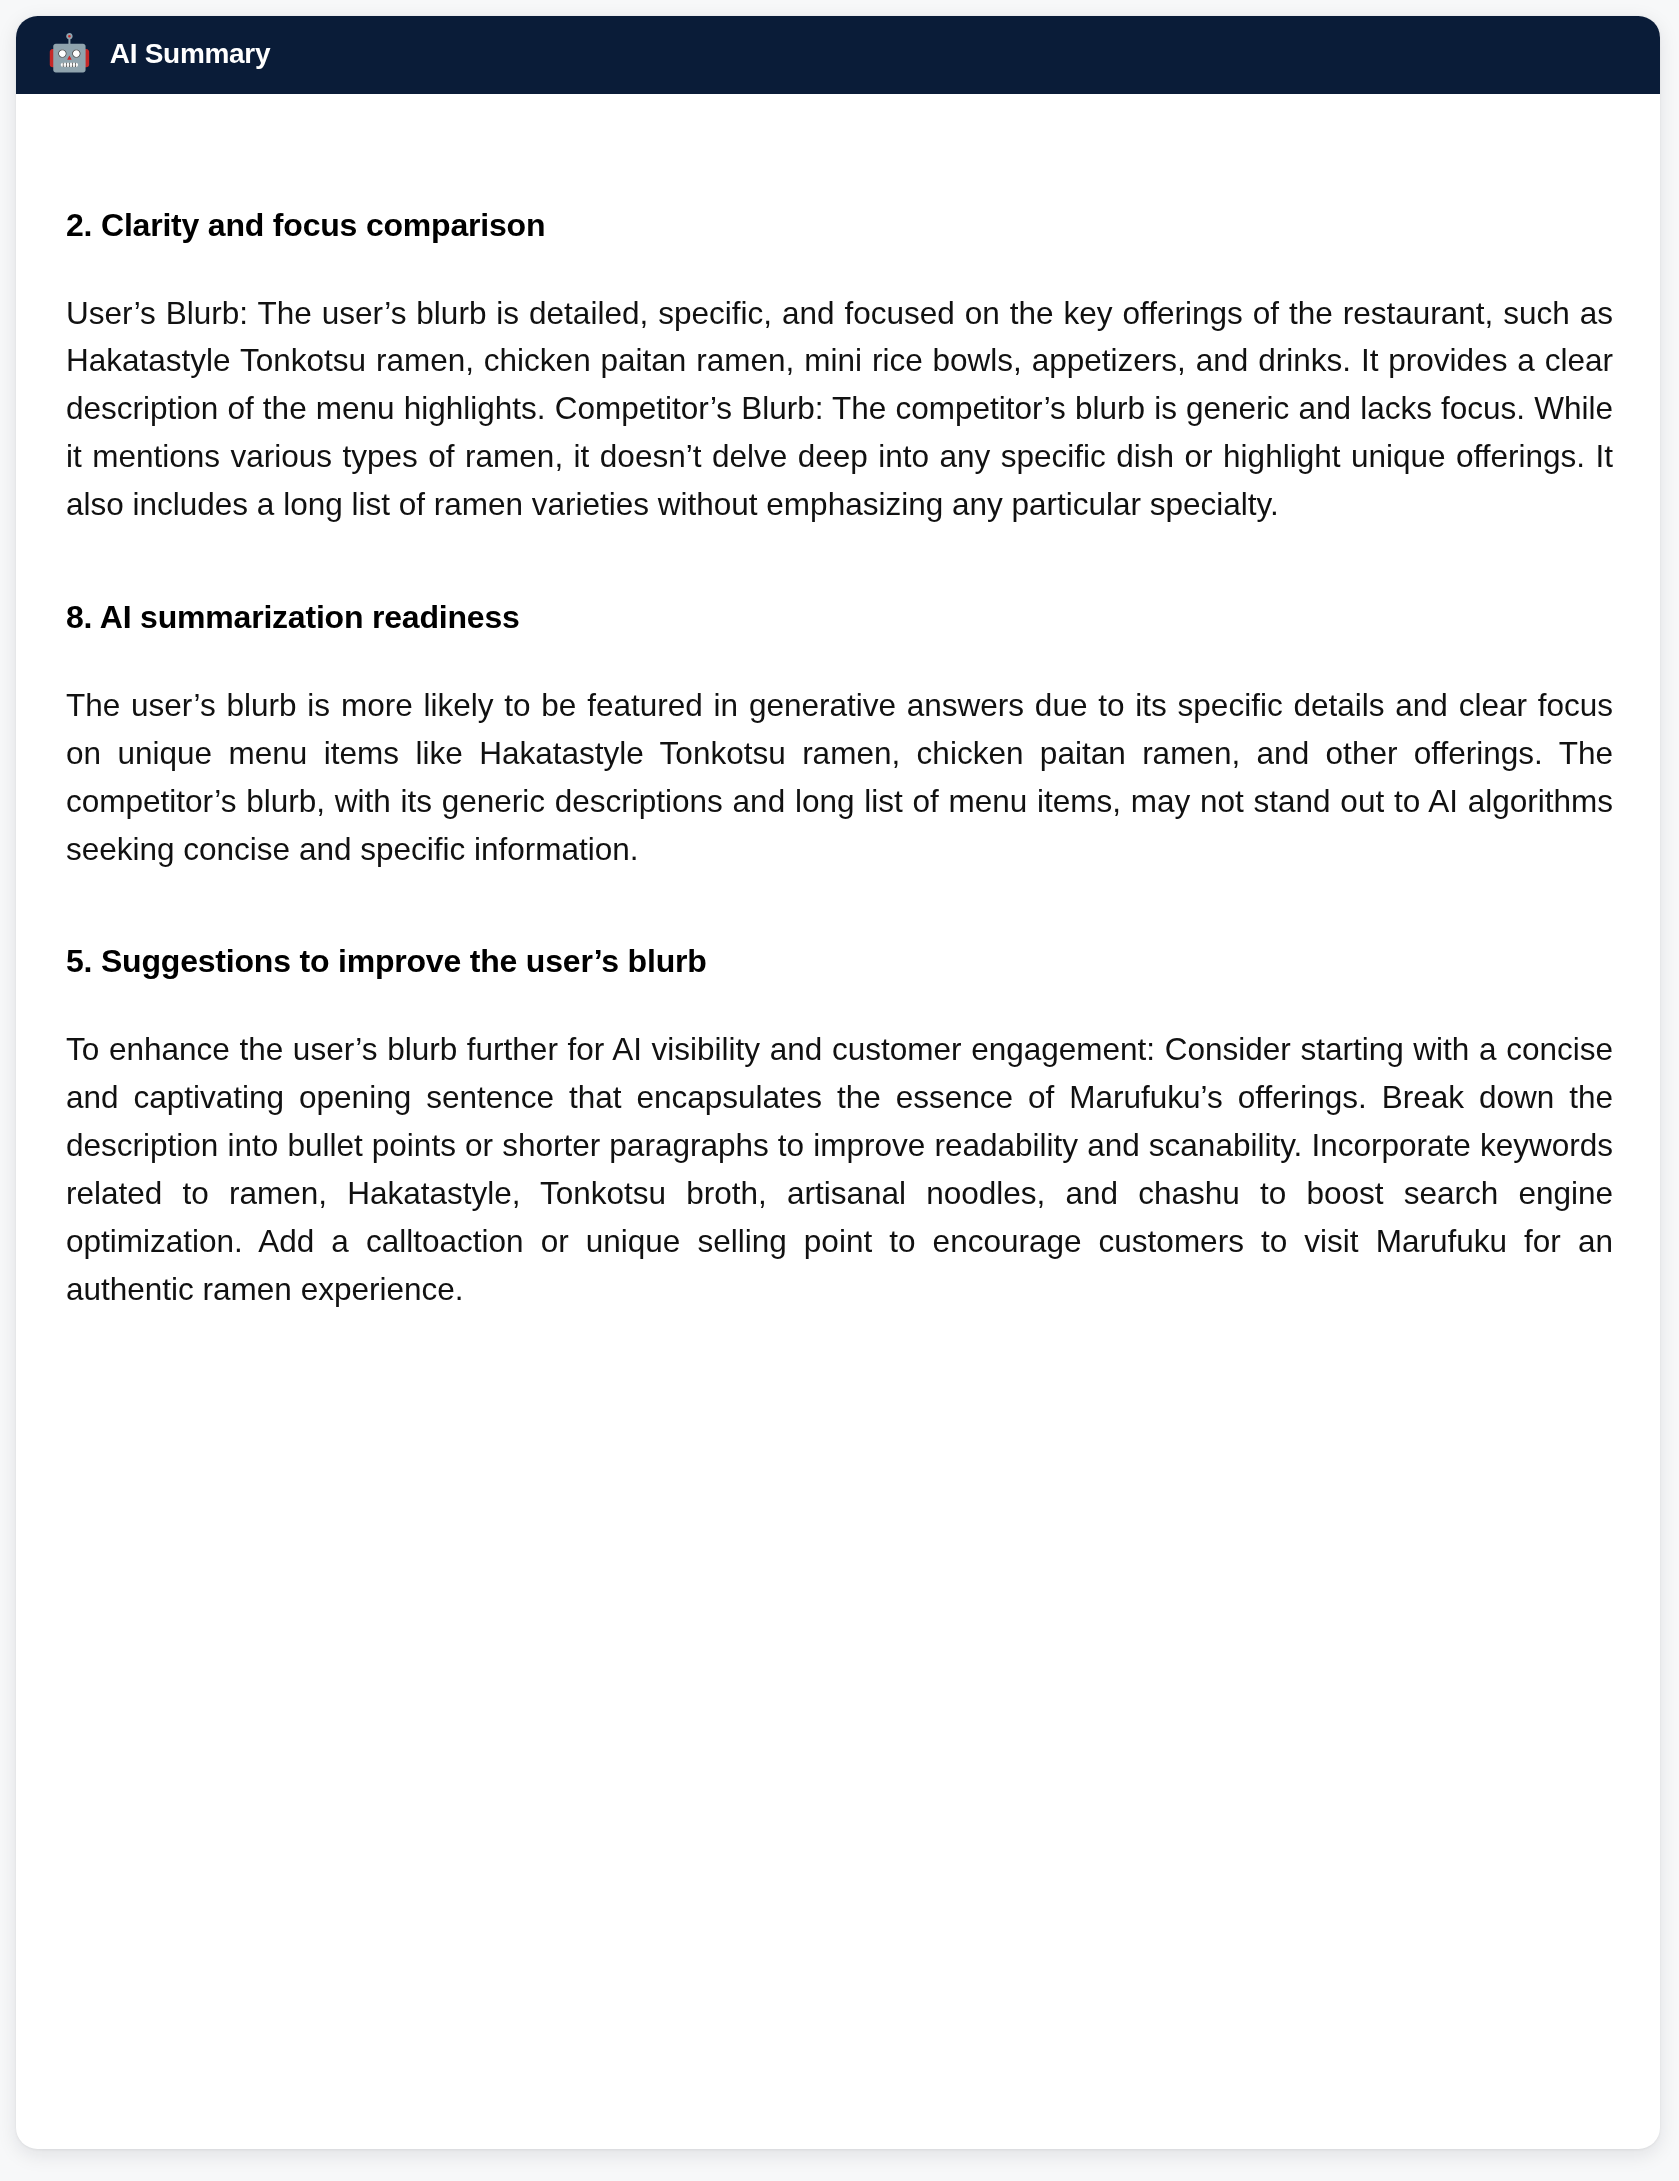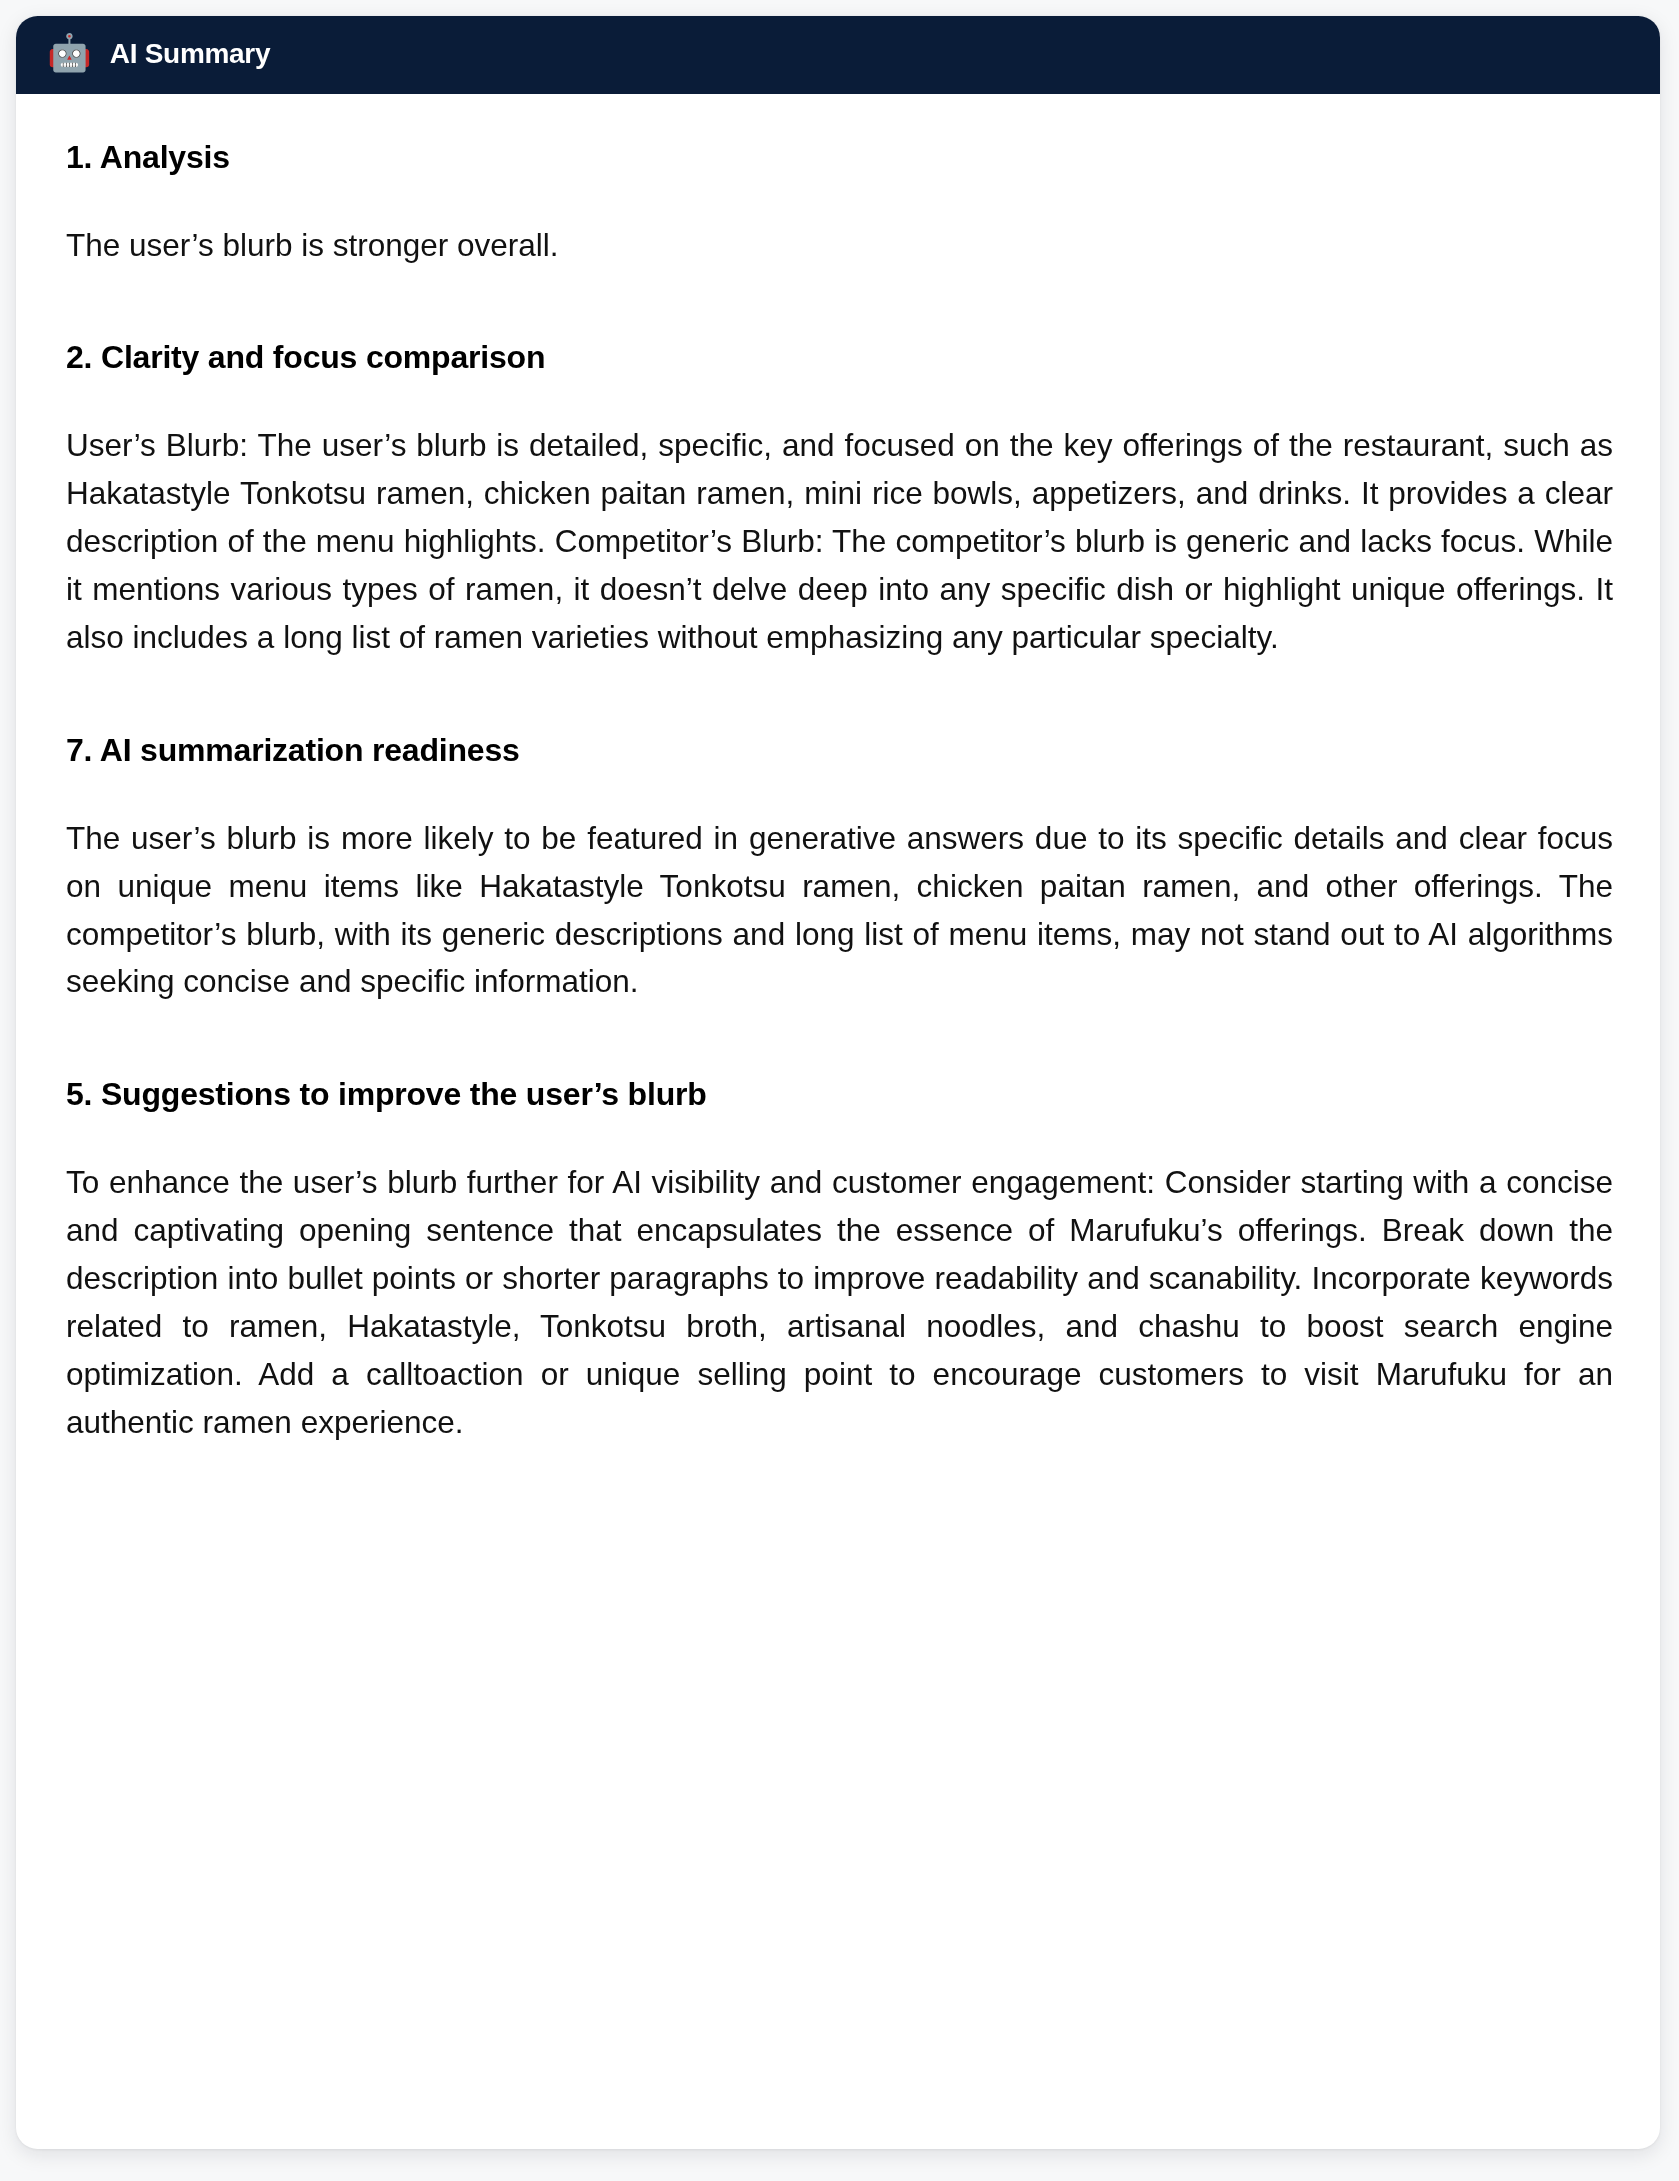--- a/index.html
+++ b/index.html
@@ -100,32 +100,28 @@
 <div class="page">
   <div class="summary-card">
 
     <div class="card-header">
       <span class="robot-icon">🤖</span>
       <span class="card-title">AI Summary</span>
     </div>
 
     <div class="card-body">
 
-      <div class="section-block">
-        <h2 class="section-heading">1. Analysis</h2>
-        <p class="section-text">The user’s blurb is stronger overall.</p>
-      </div>
 
       <div class="section-block">
         <h2 class="section-heading spaced-top">2. Clarity and focus comparison</h2>
         <p class="section-text">User’s Blurb: The user’s blurb is detailed, specific, and focused on the key offerings of the restaurant, such as Hakatastyle Tonkotsu ramen, chicken paitan ramen, mini rice bowls, appetizers, and drinks. It provides a clear description of the menu highlights. Competitor’s Blurb: The competitor’s blurb is generic and lacks focus. While it mentions various types of ramen, it doesn’t delve deep into any specific dish or highlight unique offerings. It also includes a long list of ramen varieties without emphasizing any particular specialty.</p>
       </div>
 
       <div class="section-block">
-        <h2 class="section-heading spaced-top">7. AI summarization readiness</h2>
+        <h2 class="section-heading spaced-top">8. AI summarization readiness</h2>
         <p class="section-text">The user’s blurb is more likely to be featured in generative answers due to its specific details and clear focus on unique menu items like Hakatastyle Tonkotsu ramen, chicken paitan ramen, and other offerings. The competitor’s blurb, with its generic descriptions and long list of menu items, may not stand out to AI algorithms seeking concise and specific information.</p>
       </div>
 
       <div class="section-block">
         <h2 class="section-heading spaced-top">5. Suggestions to improve the user’s blurb</h2>
         <p class="section-text">To enhance the user’s blurb further for AI visibility and customer engagement: Consider starting with a concise and captivating opening sentence that encapsulates the essence of Marufuku’s offerings. Break down the description into bullet points or shorter paragraphs to improve readability and scanability. Incorporate keywords related to ramen, Hakatastyle, Tonkotsu broth, artisanal noodles, and chashu to boost search engine optimization. Add a calltoaction or unique selling point to encourage customers to visit Marufuku for an authentic ramen experience.</p>
       </div>
 
     </div>
   </div>

